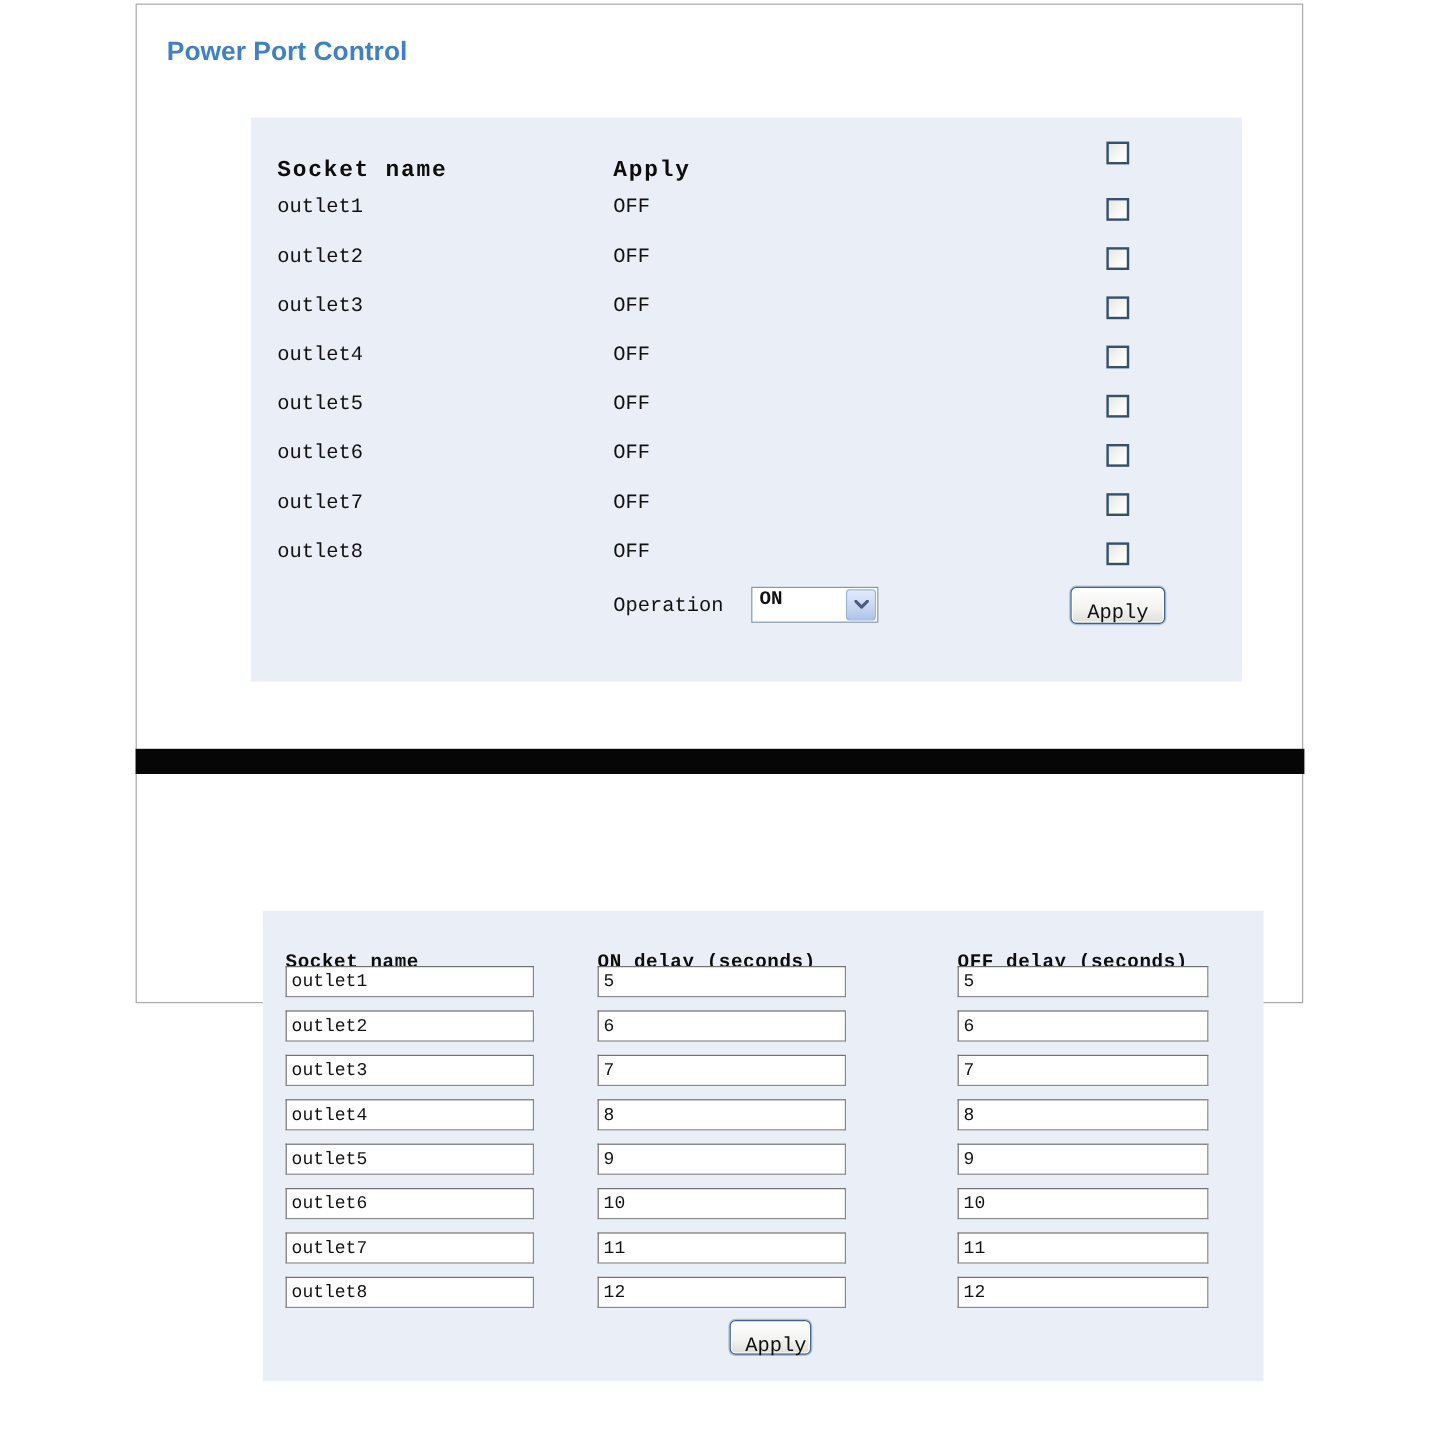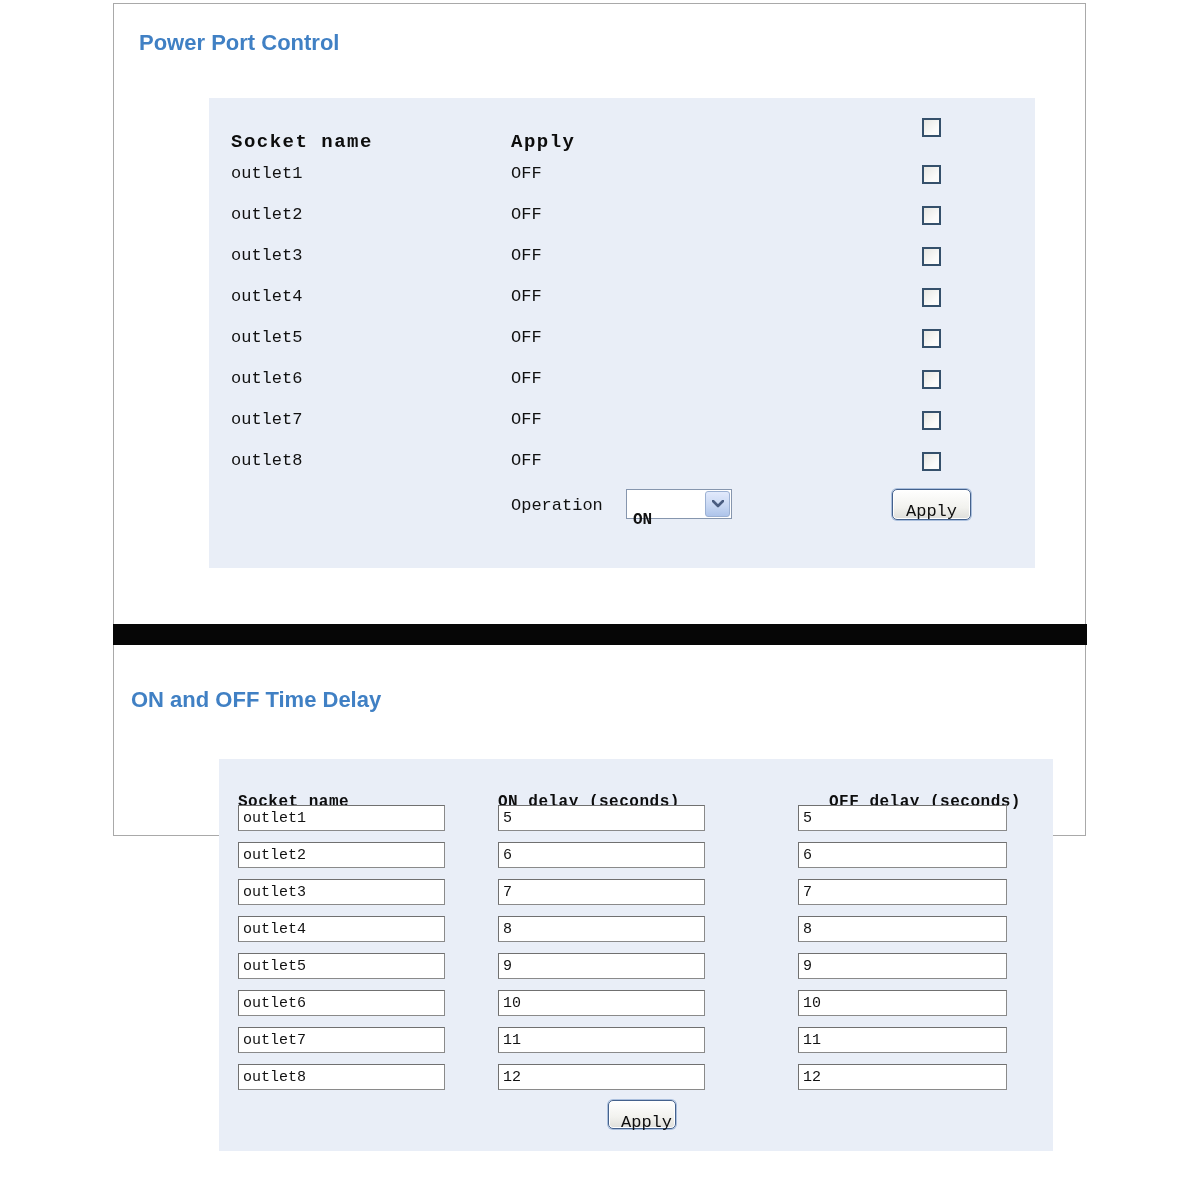--- a/index.html
+++ b/index.html
@@ -85,21 +85,21 @@
     background: #ffffff;
     display: flex;
     align-items: stretch;
   }
   .combo-value {
     flex: 1;
     font-family: "Liberation Mono", "DejaVu Sans Mono", monospace;
     font-size: 16px;
     font-weight: bold;
     color: #111111;
-    padding: 21px 0 0 6px;
+    padding: 0 0 0 6px;
   }
   .combo-btn {
     width: 25px;
     margin: 1px;
     border-radius: 3px;
     border: 1px solid #9cb1d3;
     background: linear-gradient(#e2eafc 0%, #c6d6f2 60%, #aec4ea 100%);
     display: flex; align-items: center; justify-content: center;
   }
 
@@ -178,26 +178,25 @@
         <svg width="12" height="8" viewBox="0 0 12 8">
           <polyline points="1,1 6,6 11,1" fill="none" stroke="#4a5d80" stroke-width="2.6" stroke-linecap="round" stroke-linejoin="round"></polyline>
         </svg>
       </span>
     </div>
     <button class="xp-btn" id="apply1">Apply</button>
   </div>
 
   <div class="divider" style="left:-1px; top:620px;"></div>
 
-  <h1 class="sec-title" id="title2" style="left:17px; top:683px;">ON and OFF Time Delay</h1>
 
   <div class="panel" id="panel2" style="left:105px; top:755px;">
     <span class="th th2" style="left:19px; top:18px;">Socket name</span>
     <span class="th th2" style="left:279px; top:18px;">ON delay (seconds)</span>
-    <span class="th th2" style="left:610px; top:18px;">OFF delay (seconds)</span>
+    <span class="th th2" style="left:579px; top:18px;">OFF delay (seconds)</span>
     <div>
         <input type="text" class="txt-input" value="outlet1" style="left: 19px; top: 46px; width: 207px;">
         <input type="text" class="txt-input" value="5" style="left: 279px; top: 46px; width: 207px;">
         <input type="text" class="txt-input" value="5" style="left: 579px; top: 46px; width: 209px;">
         <input type="text" class="txt-input" value="outlet2" style="left: 19px; top: 83px; width: 207px;">
         <input type="text" class="txt-input" value="6" style="left: 279px; top: 83px; width: 207px;">
         <input type="text" class="txt-input" value="6" style="left: 579px; top: 83px; width: 209px;">
         <input type="text" class="txt-input" value="outlet3" style="left: 19px; top: 120px; width: 207px;">
         <input type="text" class="txt-input" value="7" style="left: 279px; top: 120px; width: 207px;">
         <input type="text" class="txt-input" value="7" style="left: 579px; top: 120px; width: 209px;">

